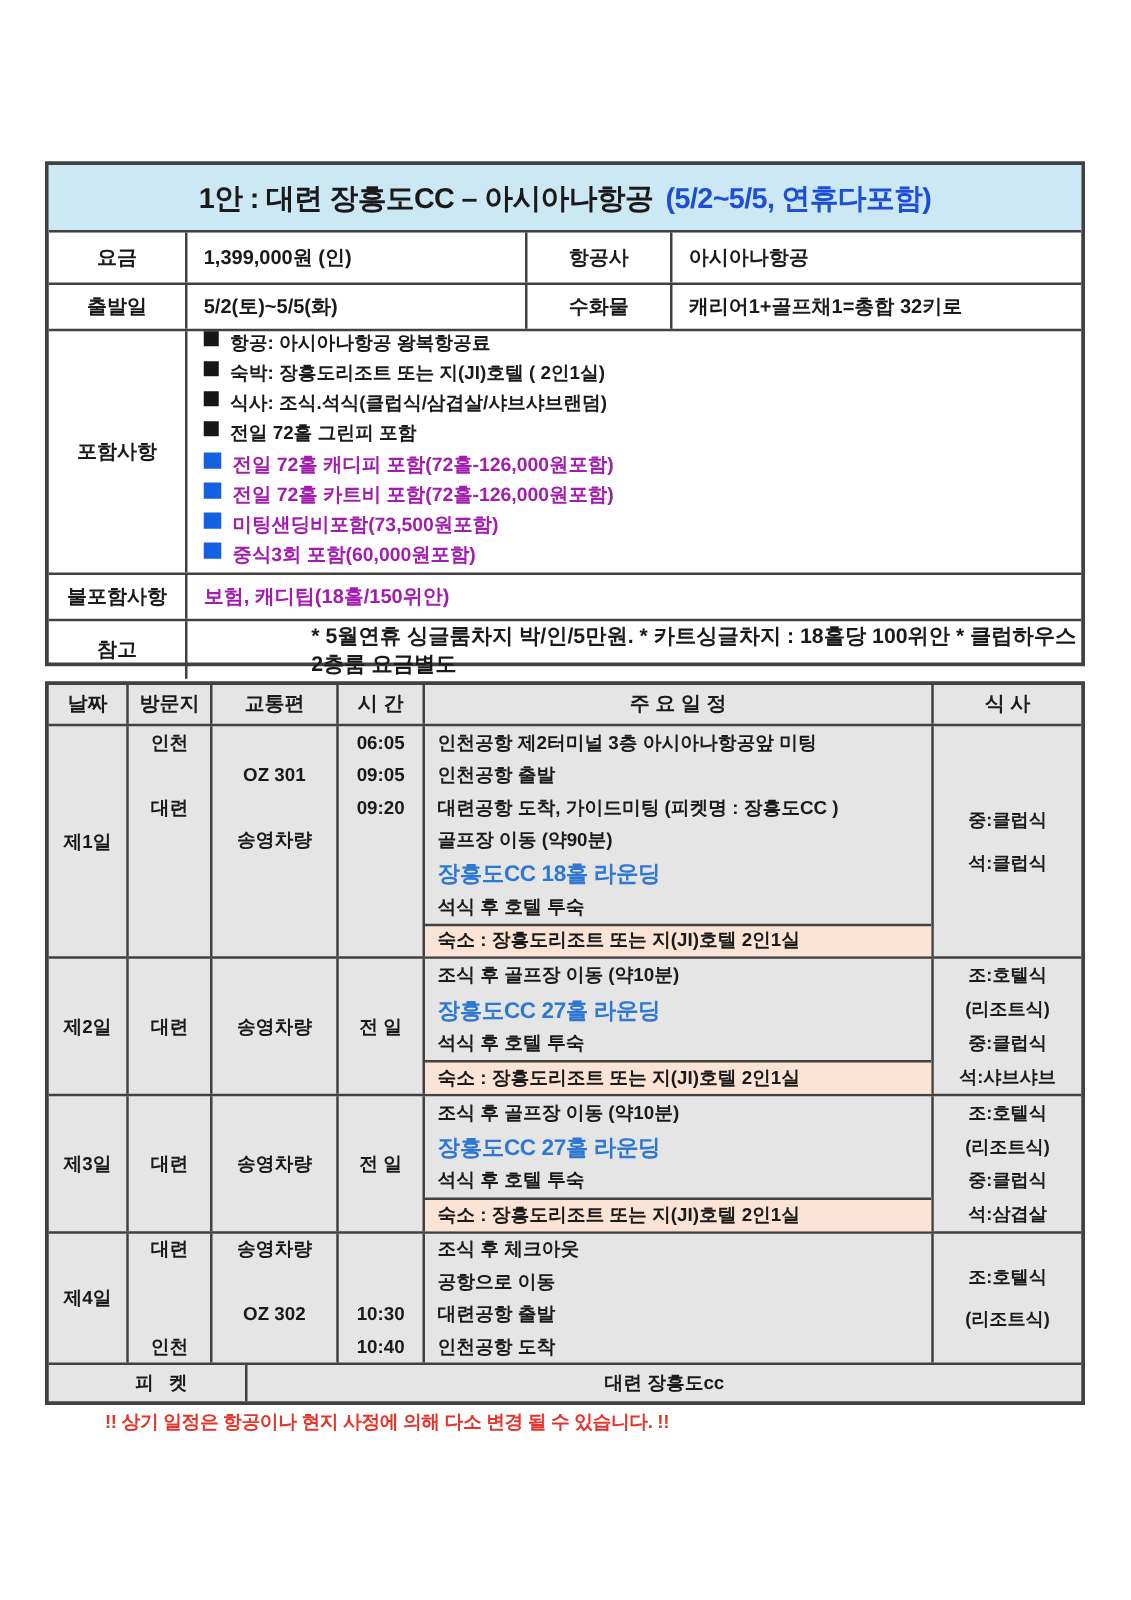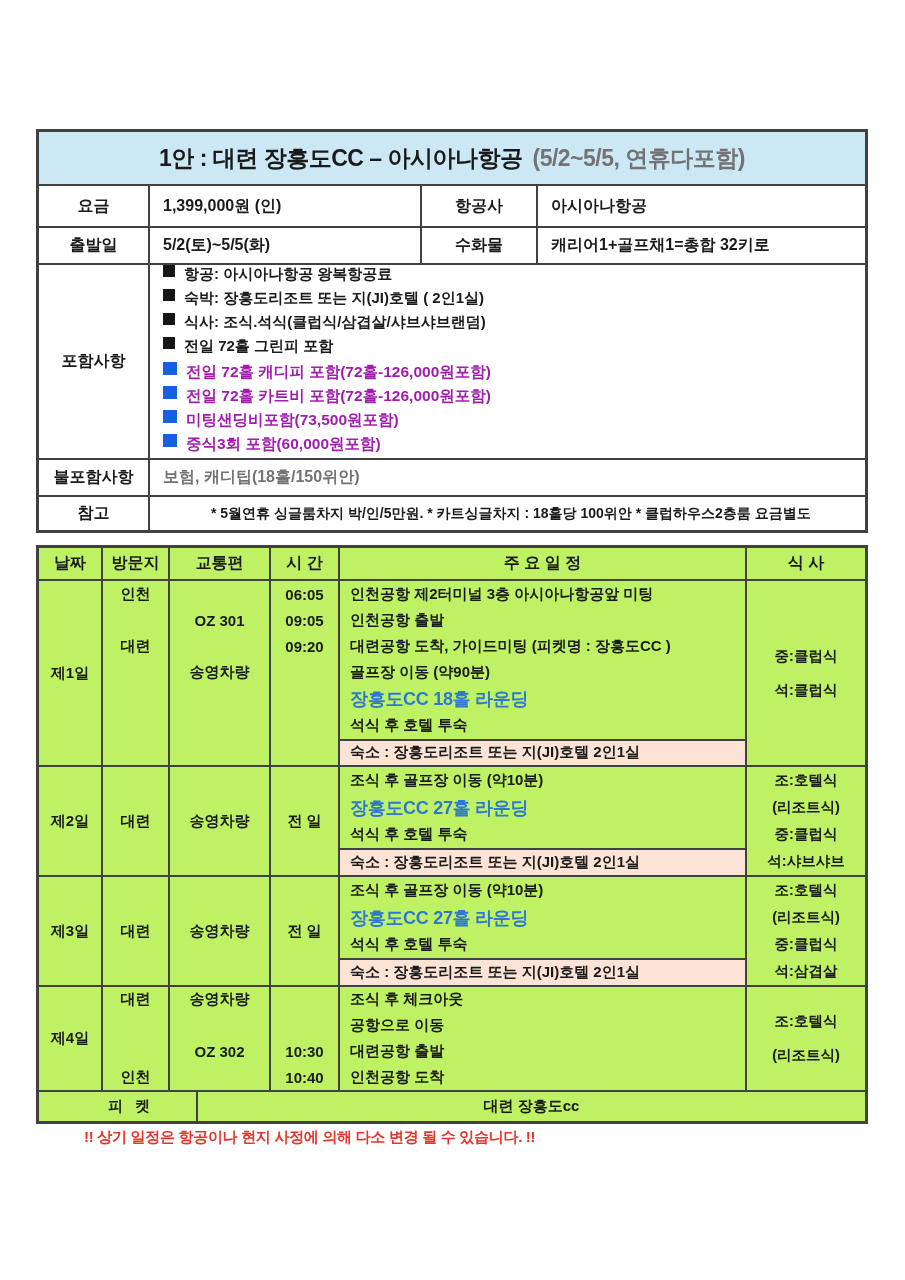--- a/index.html
+++ b/index.html
@@ -3,38 +3,38 @@
 <meta charset="utf-8">
 <style>
   html,body{margin:0;padding:0;background:#ffffff;}
   .page{position:relative;width:905px;height:1280px;background:#fff;overflow:hidden;
         font-family:"Liberation Sans","DejaVu Sans",sans-serif;font-weight:700;color:#1a1a1a;padding-left:41px;}
 
   
   .t1{position:absolute;left:36px;top:129px;width:832px;border:3px solid #414141;box-sizing:border-box;background:#fff;}
   .t1-banner{height:52px;background:#cce8f5;border-bottom:2px solid #414141;
              display:flex;align-items:center;justify-content:center;font-size:23px;letter-spacing:-0.5px;}
-  .t1-banner .red{color:#737373;margin-left:10px;}
+  .t1-banner .red{color:#1d4ed8;margin-left:10px;}
   .t1-grid4{display:grid;grid-template-columns:111px 272px 116px 327px;border-bottom:2px solid #414141;}
   .t1-grid2{display:grid;grid-template-columns:111px 1fr;border-bottom:2px solid #414141;}
   .t1-grid2.last{border-bottom:none;gap:48px;}
   .r40{height:40px;} .r35{height:35px;} .r193{height:193px;} .r33{height:33px;}
   .lblc{display:flex;align-items:center;justify-content:center;border-right:2px solid #414141;font-size:16px;}
   .valc{display:flex;align-items:center;padding-left:13px;font-size:16px;}
   .valc.mid{border-right:2px solid #414141;}
-  .red-text{color:#737373;}
+  .red-text{color:#a21caf;}
   .inc-box{display:flex;flex-direction:column;justify-content:center;padding-left:13px;}
   .inc-line{height:24.1px;display:flex;align-items:flex-start;font-size:15px;}
   .sq{width:12px;height:12px;background:#161616;margin-right:9px;flex:0 0 auto;display:inline-block;}
   .inc-line.blue{color:#a21caf;font-size:15.5px;}
   .inc-line.blue .sq{background:#1560e0;width:14px;height:13px;}
-  .note-val{font-size:14px;}
+  .note-val{font-size:17px;margin-left:38px;}
 
   
-  .t2{position:absolute;left:36px;top:545px;width:832px;border:3px solid #414141;box-sizing:border-box;background:#bef264;}
+  .t2{position:absolute;left:36px;top:545px;width:832px;border:3px solid #414141;box-sizing:border-box;background:#e5e5e5;}
   .t2-row{display:grid;grid-template-columns:64px 67px 101px 69px 407px 118px;border-bottom:2px solid #414141;}
   .t2 .c{border-right:2px solid #414141;box-sizing:border-box;}
   .t2 .c.end{border-right:none;}
   .hdr{height:31px;}
   .hdr .c{display:flex;align-items:center;justify-content:center;font-size:16px;}
   .cellcol{display:flex;flex-direction:column;}
   .ccenter{display:flex;align-items:center;justify-content:center;font-size:15px;text-align:center;}
   .ln{display:flex;align-items:center;justify-content:center;font-size:15px;}
   .d1 .ln{height:26.28px;} .d4 .ln{height:25.75px;}
   .sln{display:flex;align-items:center;justify-content:flex-start;padding-left:10px;font-size:15px;box-sizing:border-box;}

